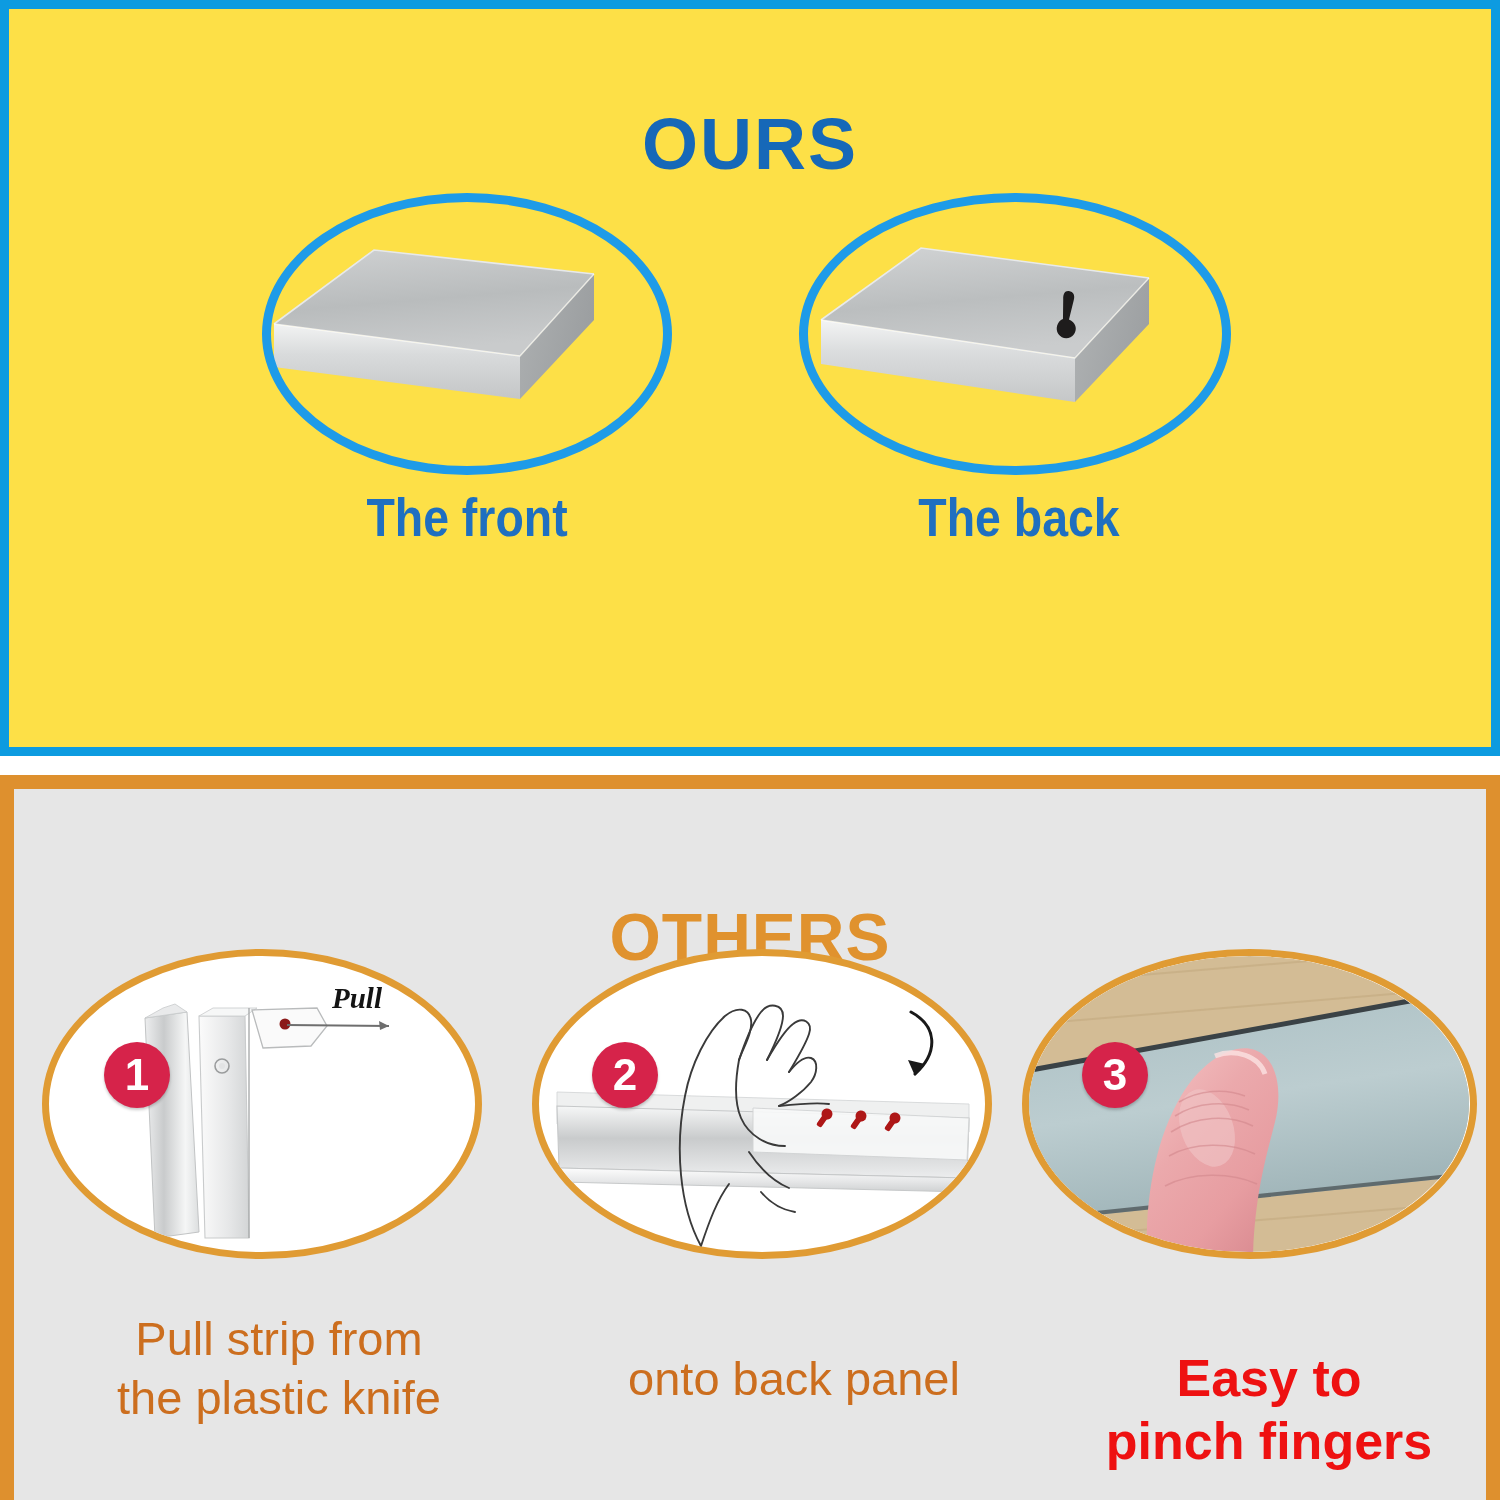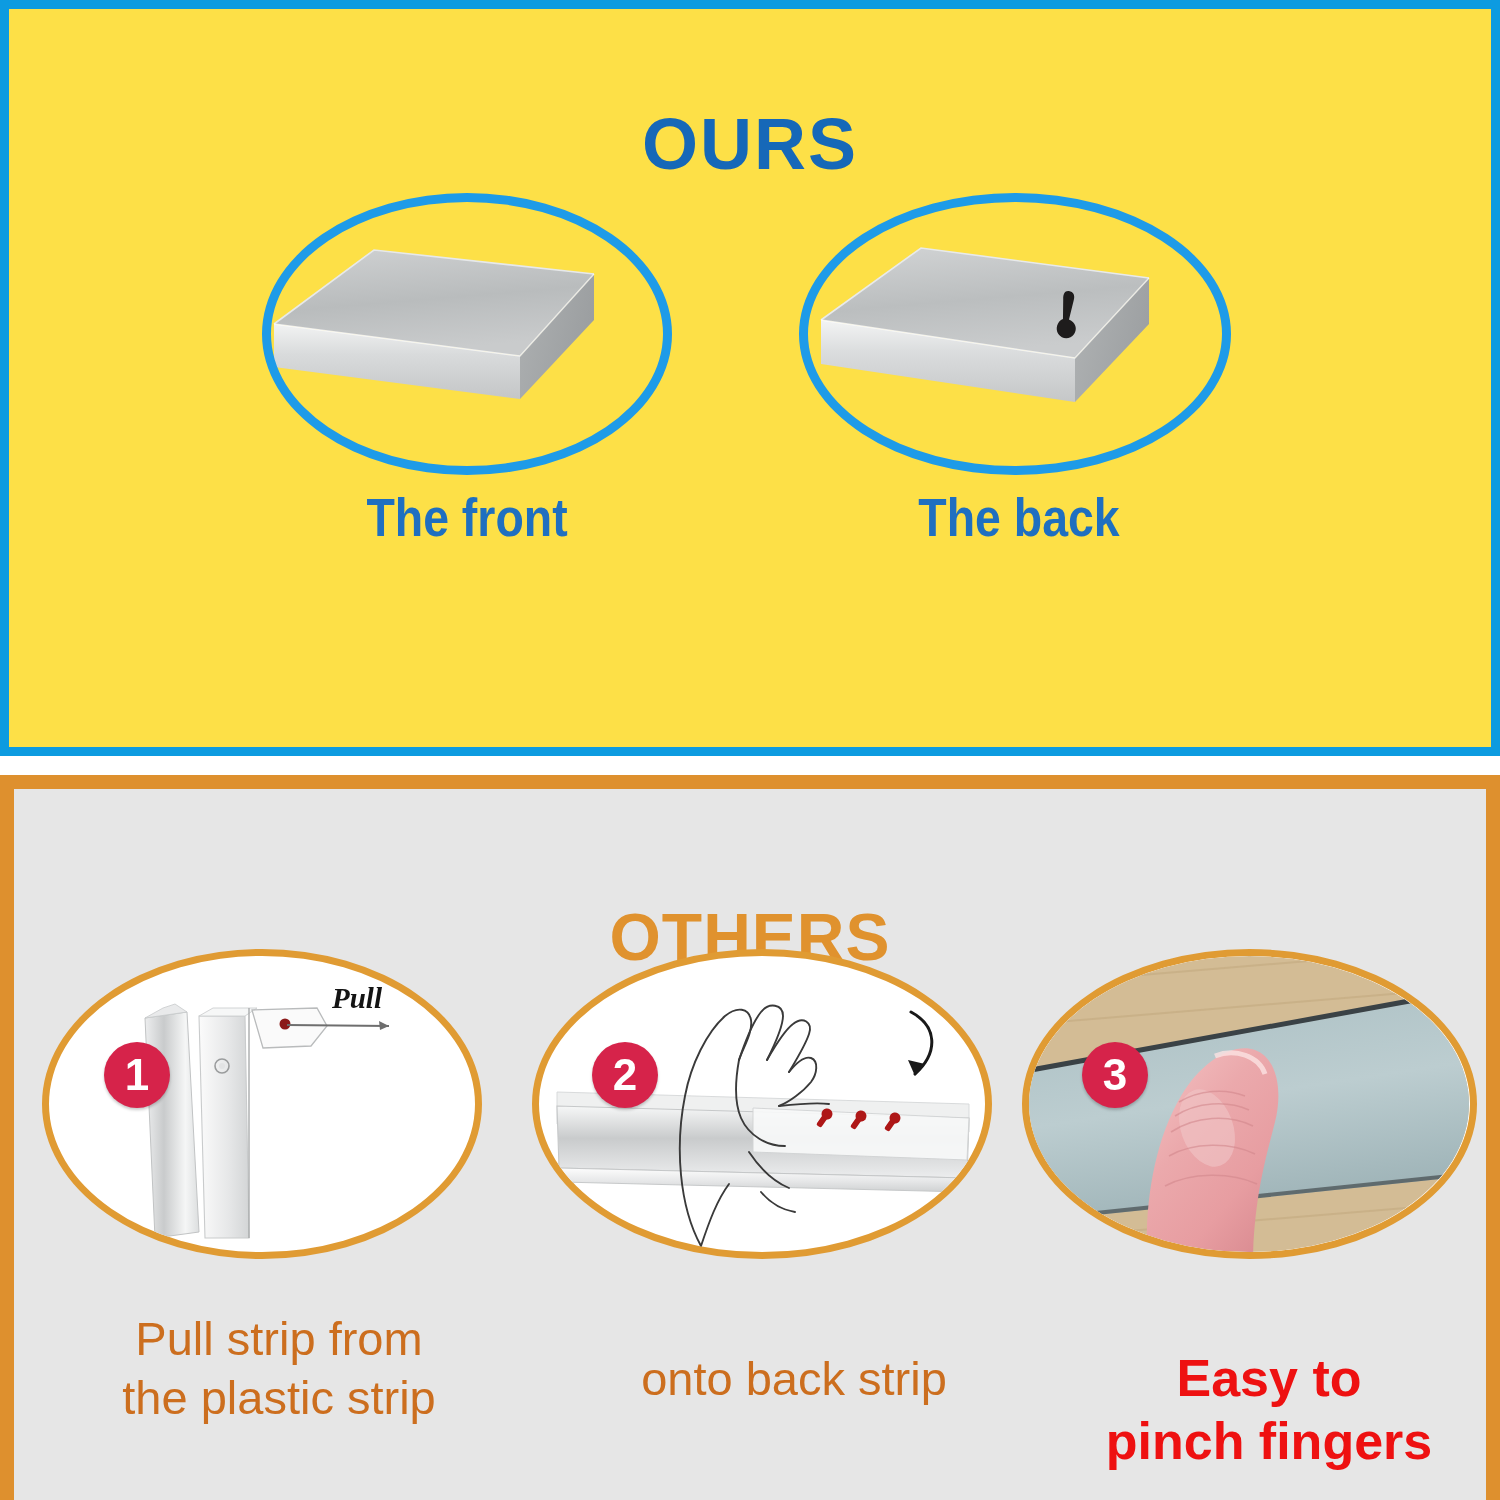--- a/index.html
+++ b/index.html
@@ -383,24 +383,24 @@
         </g>
 
         <path d="M 186 100 C 206 92 230 100 236 118" fill="none" stroke="#FBE2E2" stroke-width="5" opacity="0.8"></path>
       </g>
     </svg>
   </div>
   <div id="badge-3" class="step-badge">3</div>
 
   <div id="step-cap-1" class="step-caption">
     <span class="sc-line">Pull strip from</span>
-    <span class="sc-line">the plastic strip</span>
+    <span class="sc-line">the plastic knife</span>
   </div>
 
   <div id="step-cap-2" class="step-caption">
-    <span class="sc-line">onto back strip</span>
+    <span class="sc-line">onto back panel</span>
   </div>
 
   <div id="step-cap-3" class="step-caption">
     <span class="sc-line">Easy to</span>
     <span class="sc-line">pinch fingers</span>
   </div>
 </section>
 
 </body></html>

